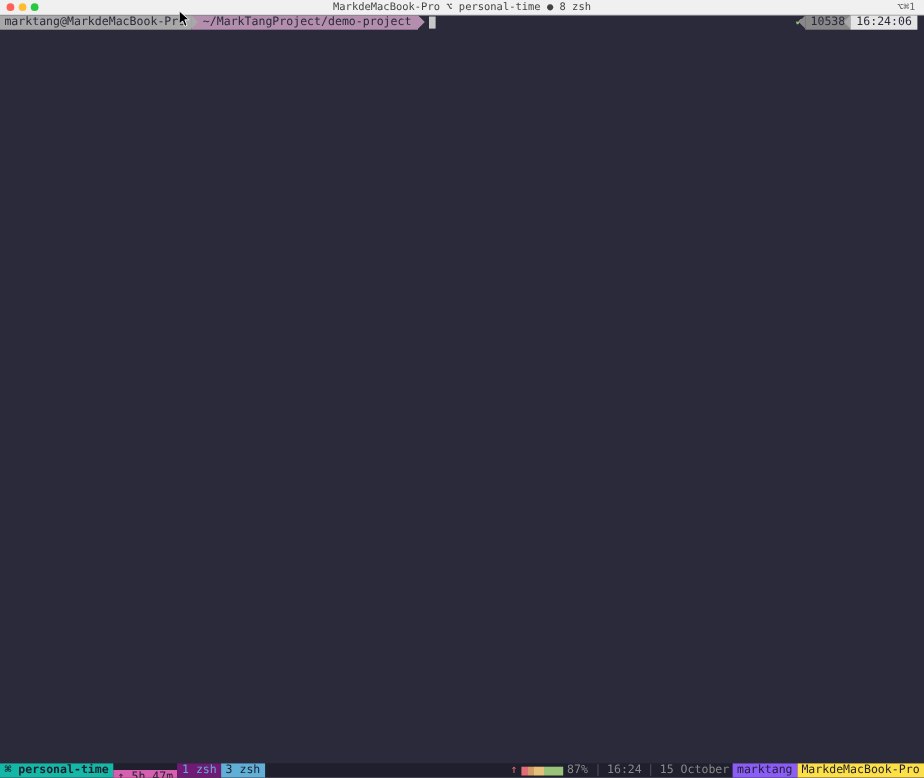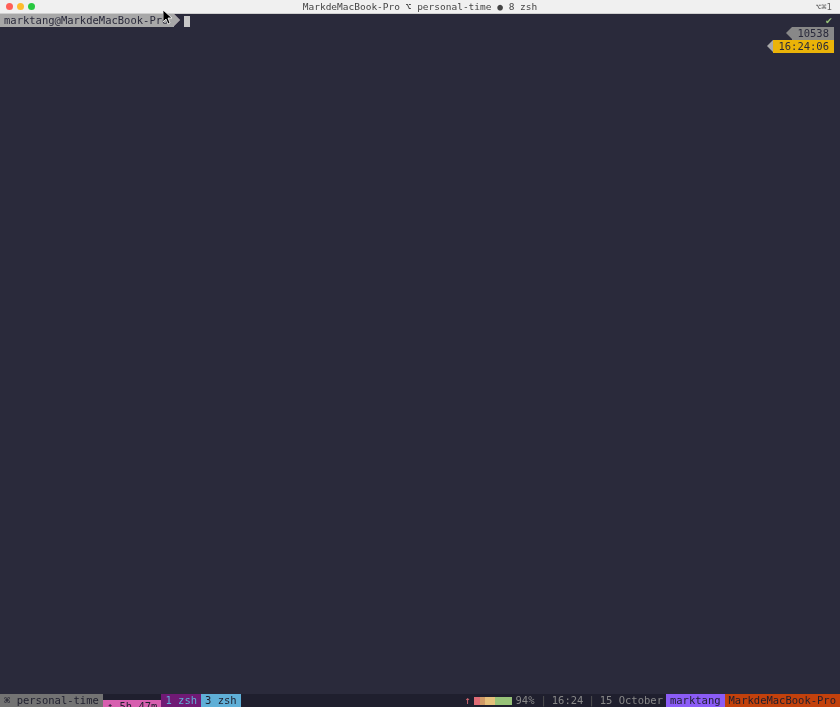--- a/index.html
+++ b/index.html
@@ -117,23 +117,22 @@
       height: 11px;
       background: #c8c8c8;
       vertical-align: middle;
       margin-left: 2px;
     }
     .prompt-right {
       position: absolute;
       right: 6px;
       top: 0;
       display: flex;
-      align-items: flex-end;
-      height: 13px;
-      flex-direction: column;
+      align-items: flex-start;
+      height: 13px;
     }
     .rseg {
       padding: 0 5px;
       height: 13px;
       line-height: 13px;
       position: relative;
       white-space: nowrap;
     }
     .rseg::before {
       content: "";
@@ -150,43 +149,44 @@
       padding-right: 2px;
     }
     .rseg-check::before { display:none; }
     .rseg-num {
       --seg-bg: #888;
       background: #888;
       color: #2a2a3b;
     }
     .rseg-time {
       --seg-bg: #a8a8a8;
-      background: #eab308;
+      background: #e5e5e5;
       color: #2a2a3b;
     }
     .statusbar {
       position: absolute;
       bottom: 0;
       left: 0;
       right: 0;
       height: 13px;
       background: #1f1f2e;
       display: flex;
       align-items: center;
       font-size: 10.5px;
     }
     .sb-seg {
       height: 13px;
       line-height: 13px;
       padding: 0 4px;
       white-space: nowrap;
     }
     .sb-session {
-      background: #737373;
-      color: #1f1f2e;
+      background: #14b8a6;
+      color: #1f1f2e;
+      font-weight: bold;
     }
     .sb-uptime {
       background: #d75faf;
       color: #1f1f2e;
       margin-top: 12px;
     }
     .sb-win1 {
       background: #701a75;
       color: #5fafd7;
     }
@@ -218,21 +218,21 @@
     .sb-pct { color: #888; padding: 0 4px; }
     .sb-sep { color: #555; padding: 0 2px; }
     .sb-time { color: #888; padding: 0 3px; }
     .sb-date { color: #888; padding: 0 3px; }
     .sb-user {
       background: #8b5cf6;
       color: #1f1f2e;
       padding: 0 4px;
     }
     .sb-host {
-      background: #c2410c;
+      background: #fde047;
       color: #1f1f2e;
       padding: 0 4px;
     }
     .mouse-cursor {
       position: absolute;
       top: 10px;
       left: 163px;
       z-index: 100;
       pointer-events: none;
     }
@@ -248,20 +248,23 @@
   </div>
   <div class="titlebar-title">MarkdeMacBook-Pro ⌥ personal-time ● 8 zsh</div>
   <div class="titlebar-right">⌥⌘1</div>
 </div>
 
 <div class="terminal">
   <div class="prompt-row">
     <span class="seg seg-userhost arrow">
       <span>marktang@MarkdeMacBook-Pro</span>
     </span>
+    <span class="seg seg-path arrow arrow-in">
+      <span>~/MarkTangProject/demo-project</span>
+    </span>
     <span class="seg seg-end arrow-in">
       <span class="cursor"></span>
     </span>
 
     <div class="prompt-right">
       <span class="rseg rseg-check">✔</span>
       <span class="rseg rseg-num">10538</span>
       <span class="rseg rseg-time">16:24:06</span>
     </div>
   </div>
@@ -274,21 +277,21 @@
     <span class="sb-seg sb-uptime">
       <span>↑</span>
       <span>5h 47m</span>
     </span>
     <span class="sb-seg sb-win1">1 zsh</span>
     <span class="sb-seg sb-win2">3 zsh</span>
 
     <div class="sb-right">
       <span class="sb-arrow-up">↑</span>
       <span class="sb-spectrum"></span>
-      <span class="sb-pct">94%</span>
+      <span class="sb-pct">87%</span>
       <span class="sb-sep">|</span>
       <span class="sb-time">16:24</span>
       <span class="sb-sep">|</span>
       <span class="sb-date">15 October</span>
       <span class="sb-seg sb-user">marktang</span>
       <span class="sb-seg sb-host">MarkdeMacBook-Pro</span>
     </div>
   </div>
 </div>
 

